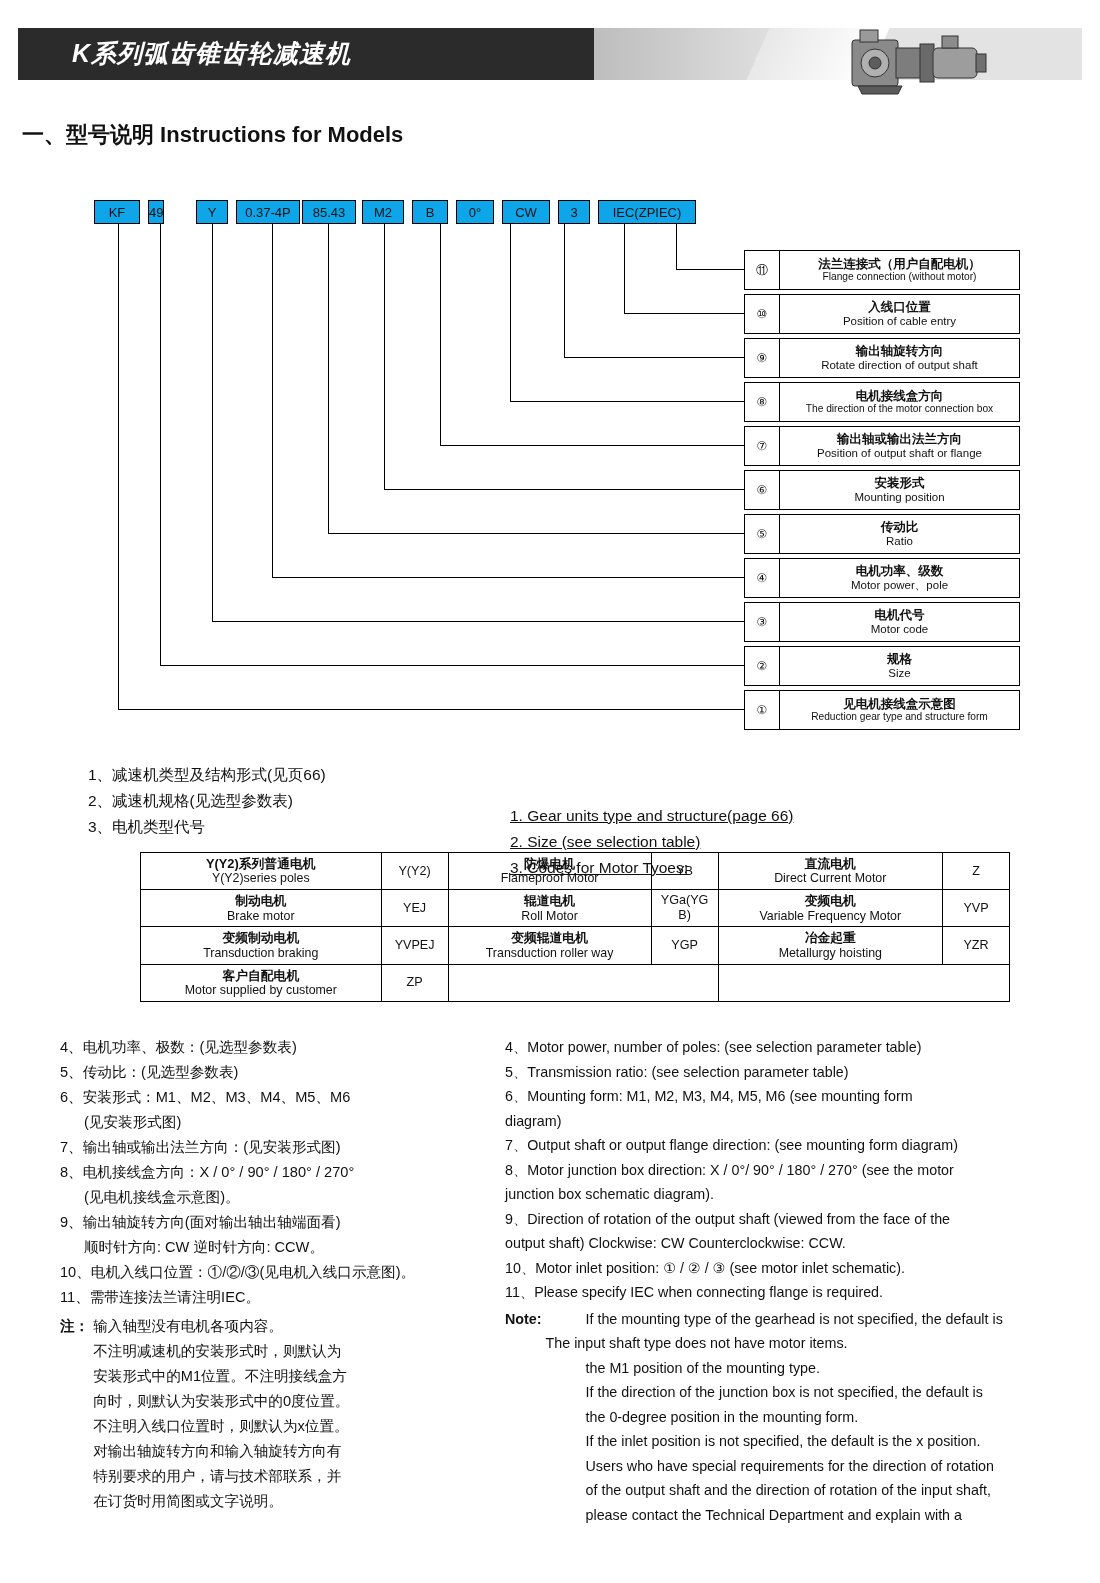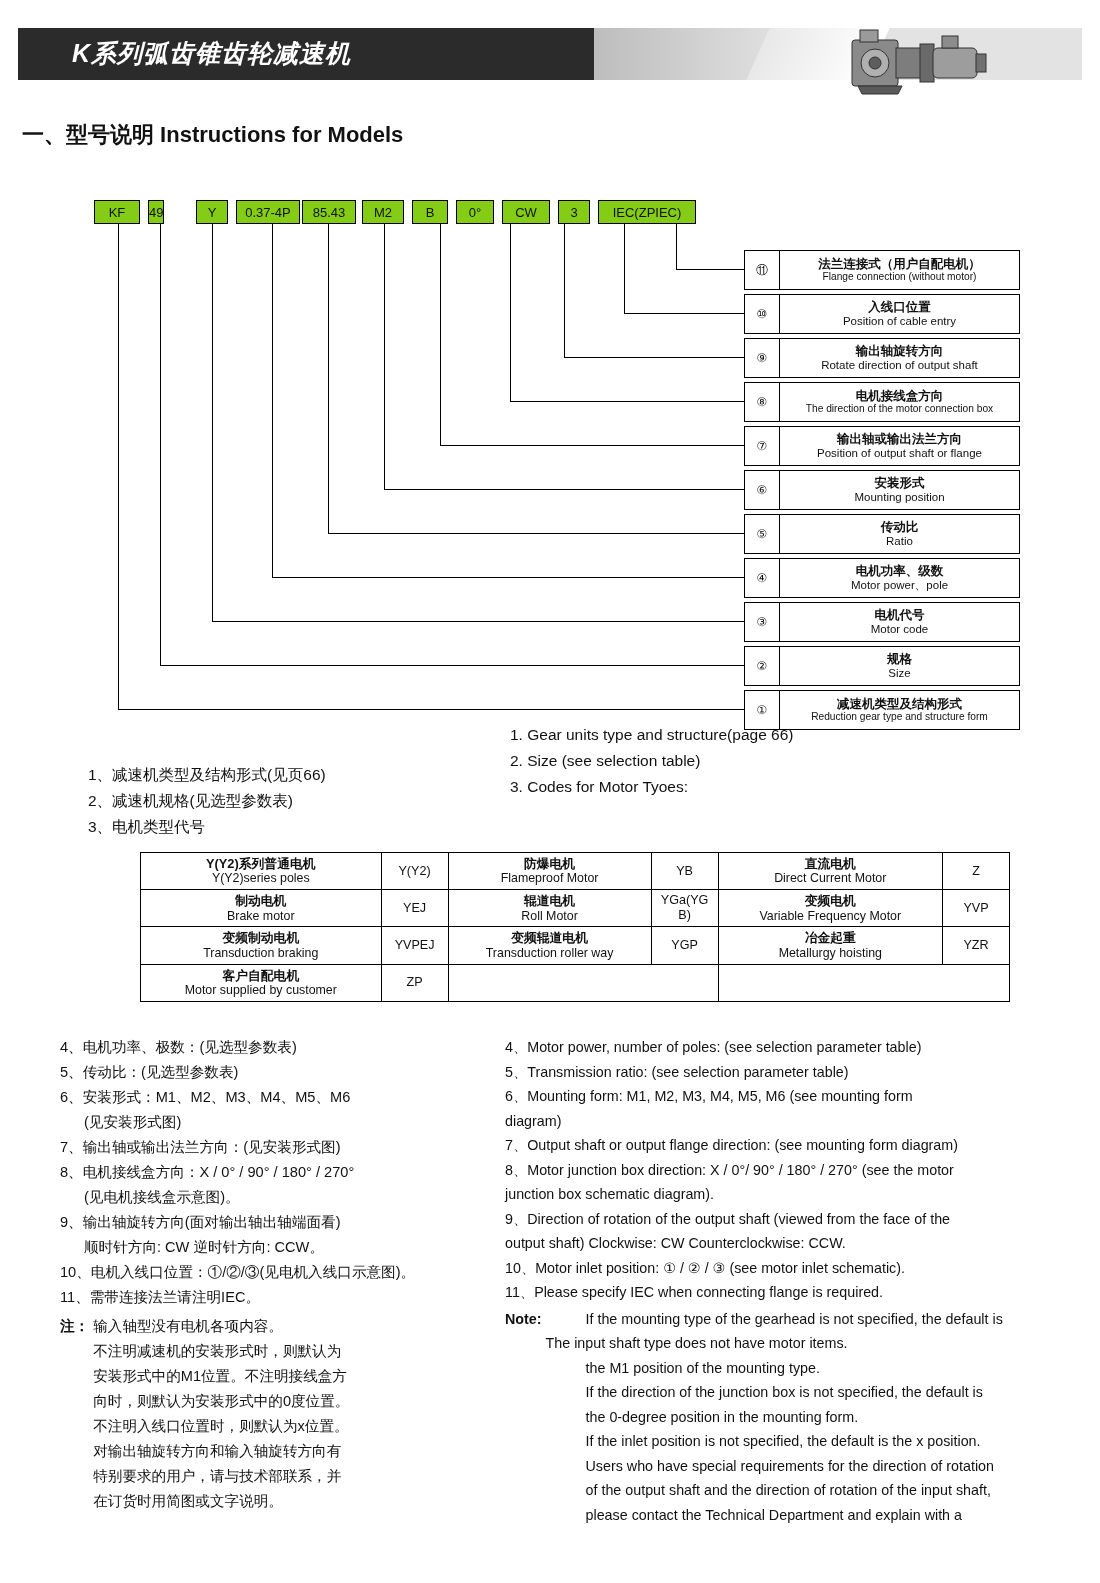--- a/index.html
+++ b/index.html
@@ -36,21 +36,21 @@
   }
 
   
   .sec-title{
     position:absolute;left:22px;top:120px;font-size:22px;font-weight:bold;
   }
 
   
   .code-row{position:absolute;left:94px;top:200px;height:24px;}
   .code-cell{
-    position:absolute;top:0;height:24px;border:1px solid #000;background:#84cc16;
+    position:absolute;top:0;height:24px;border:1px solid #000;background:#0ea5e9;
     font-size:13px;text-align:center;line-height:24px;box-sizing:border-box;
   }
 
   
   .ln{position:absolute;background:#000;}
   .lnv{width:1px;}
   .lnh{height:1px;}
 
   
   .legend-box{
@@ -229,31 +229,31 @@
 <div class="legend-box" style="top:646px;height:40px;">
   <div class="legend-num">②</div>
   <div class="legend-txt">
     <span class="legend-cn">规格</span>
     <span class="legend-en">Size</span>
   </div>
 </div>
 <div class="legend-box" style="top:690px;height:40px;">
   <div class="legend-num">①</div>
   <div class="legend-txt">
-    <span class="legend-cn">减速机类型及结构形式</span>
+    <span class="legend-cn">见电机接线盒示意图</span>
     <span class="legend-en sm">Reduction gear type and structure form</span>
   </div>
 </div>
 
 <div class="list-left" style="top:762px;">
   <div>1、减速机类型及结构形式(见页66)</div>
   <div>2、减速机规格(见选型参数表)</div>
   <div>3、电机类型代号</div>
 </div>
-<div class="list-right" style="top:722px;">
+<div class="list-right" style="top:803px;text-decoration:underline;">
   <div>1. Gear units type and structure(page 66)</div>
   <div>2. Size (see selection table)</div>
   <div>3. Codes for Motor Tyoes:</div>
 </div>
 
 <table class="mtable">
   <tbody>
       <tr>
     <td>
       <span class="mt-cn">Y(Y2)系列普通电机</span>

